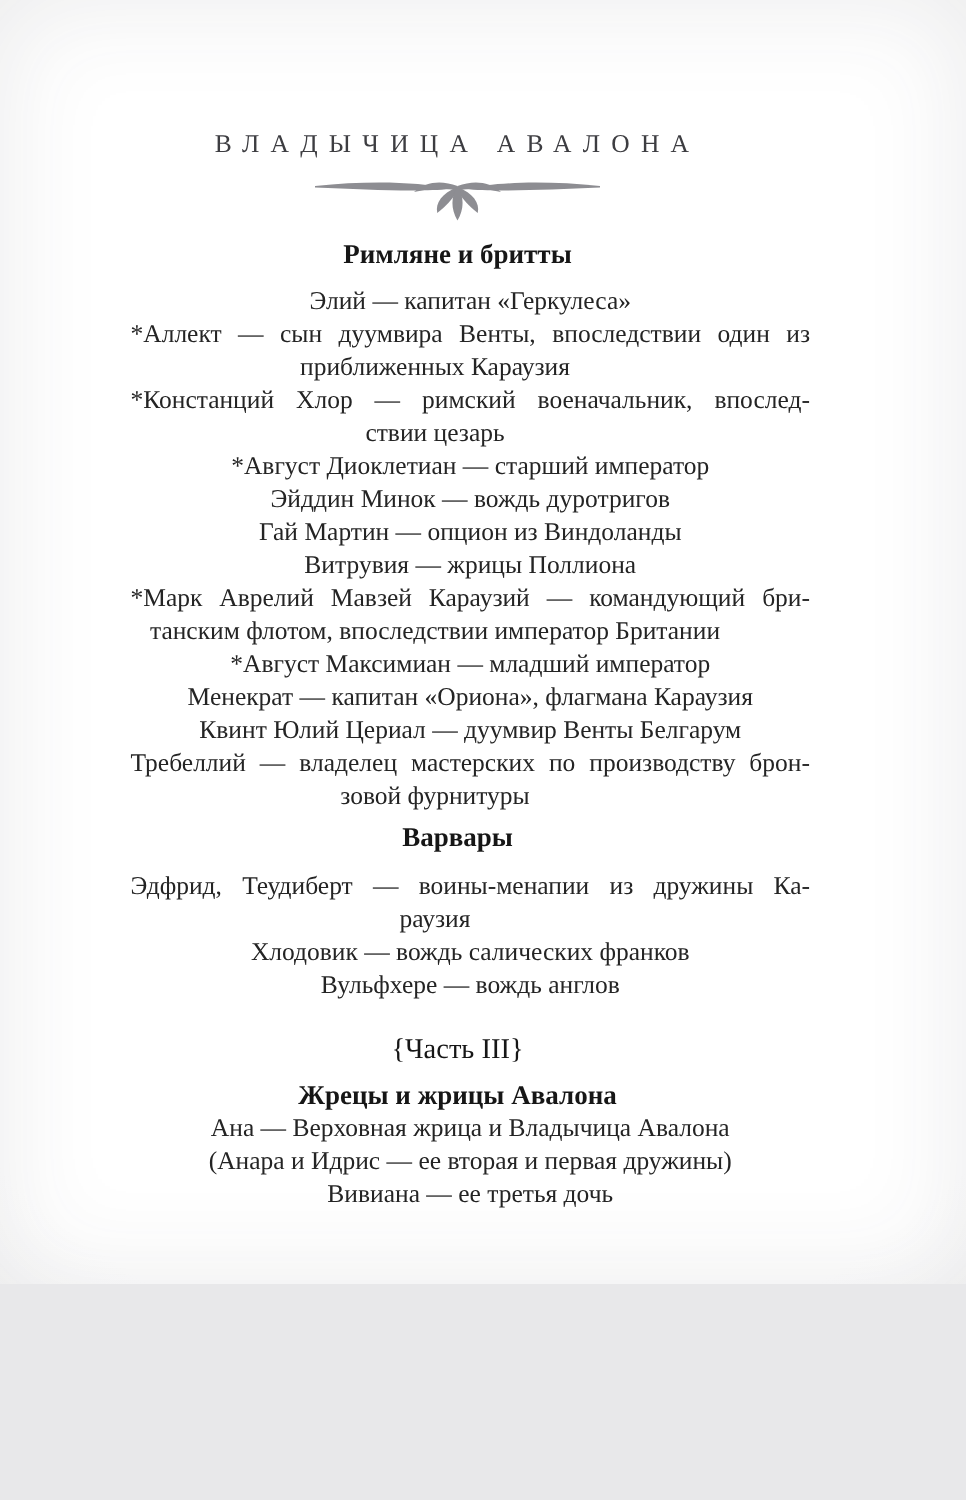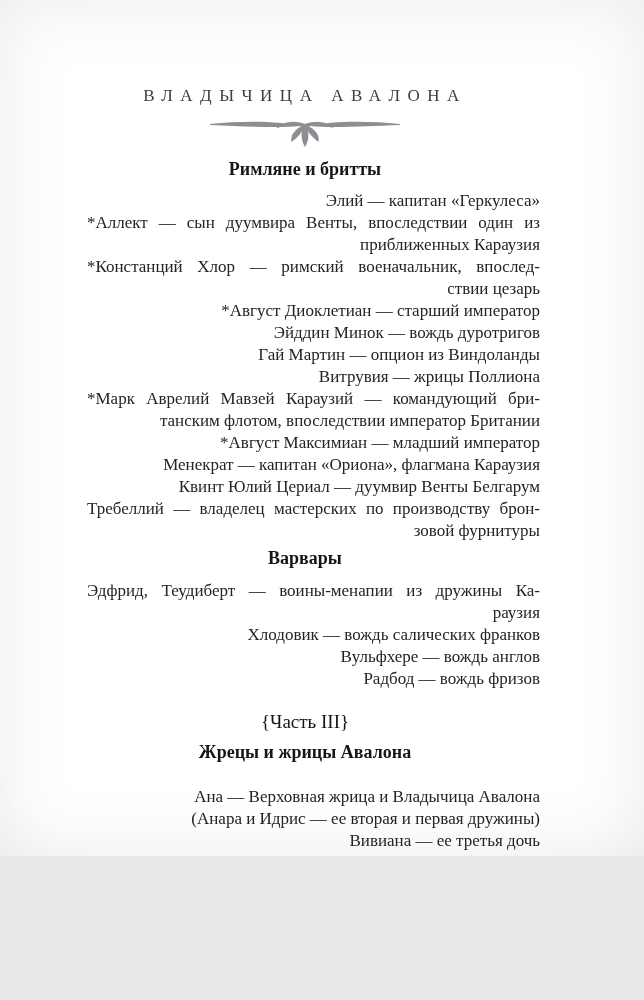--- a/index.html
+++ b/index.html
@@ -28,23 +28,23 @@
     font-size:18px; font-weight:bold; color:#161616;
     text-align:center; padding-left:30px; line-height:22px;
   }
   .part-heading {
     font-size:19px; font-weight:normal; color:#161616;
     text-align:center; padding-left:30px; line-height:24px;
   }
   [data-name="heading-romans-and-britons"] { margin:0 0 10px 0; }
   [data-name="heading-barbarians"]         { margin:5px 0 11px 0; }
   [data-name="heading-part-iii"]           { margin:20px 0 7px 0; }
-  [data-name="heading-priests-of-avalon"]  { margin:0 0 23px 0; }
+  [data-name="heading-priests-of-avalon"]  { margin:0 0 0 0; }
   .para { margin:0; }
-  .line { text-align:right; }
+  .line { text-align:center; }
   .line.indent { text-indent:47px; }
   .line.justify { text-align:justify; text-align-last:justify; }
   .page-number {
     position:absolute; top:895px; left:524px; width:20px;
     text-align:center; font-size:21px; color:#2e2e30;
   }
   .footer-ornament { position:absolute; top:886px; left:558px; }
 </style>
 </head>
 <body>
@@ -113,23 +113,20 @@
       <div class="para" data-name="paragraph-edfrid-theudibert">
         <div class="line indent justify" data-name="text-line">Эдфрид, Теудиберт — воины-менапии из дружины Ка-</div>
         <div class="line" data-name="text-line">раузия</div>
       </div>
       <div class="para" data-name="paragraph-chlodovik">
         <div class="line indent" data-name="text-line">Хлодовик — вождь салических франков</div>
       </div>
       <div class="para" data-name="paragraph-wulfhere">
         <div class="line indent" data-name="text-line">Вульфхере — вождь англов</div>
       </div>
-      <div class="para" data-name="paragraph-radbod">
-        <div class="line indent" data-name="text-line">Радбод — вождь фризов</div>
-      </div>
       <div class="part-heading" data-name="heading-part-iii">{Часть III}</div>
       <div class="sec-heading" data-name="heading-priests-of-avalon">Жрецы и жрицы Авалона</div>
       <div class="para" data-name="paragraph-ana">
         <div class="line indent" data-name="text-line">Ана — Верховная жрица и Владычица Авалона</div>
       </div>
       <div class="para" data-name="paragraph-anara-idris">
         <div class="line indent" data-name="text-line">(Анара и Идрис — ее вторая и первая дружины)</div>
       </div>
       <div class="para" data-name="paragraph-viviana">
         <div class="line indent" data-name="text-line">Вивиана — ее третья дочь</div>

